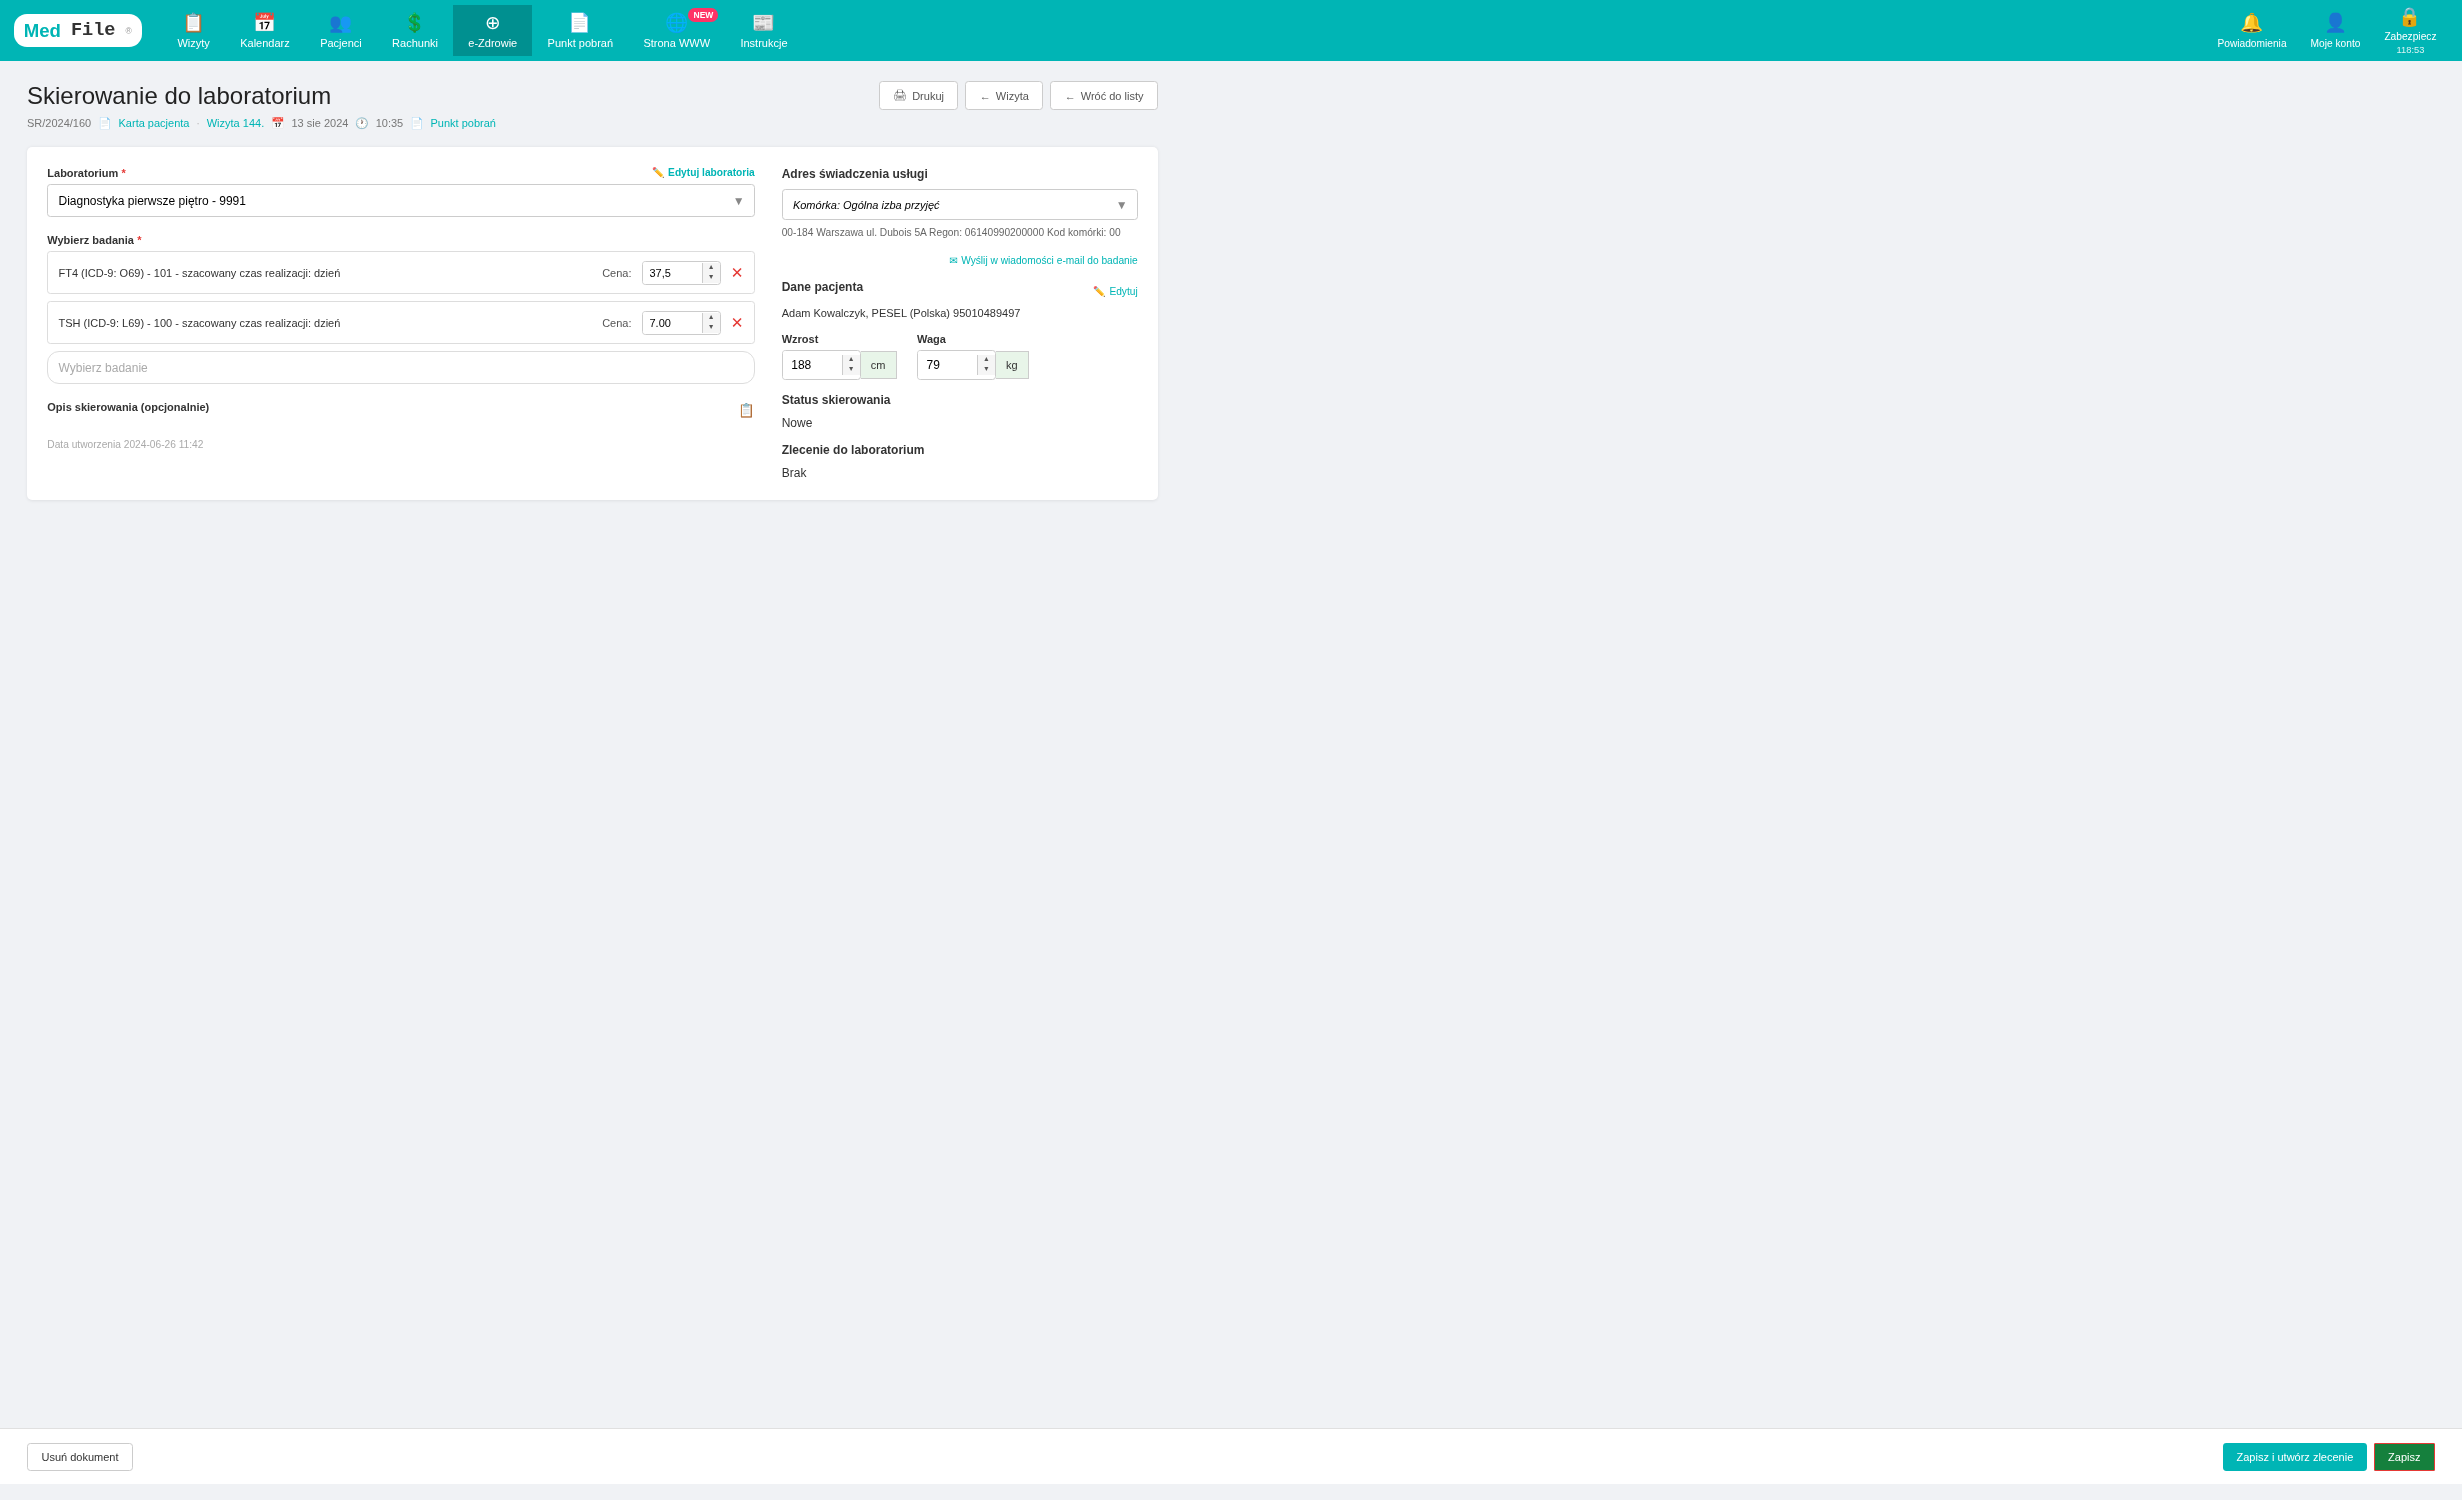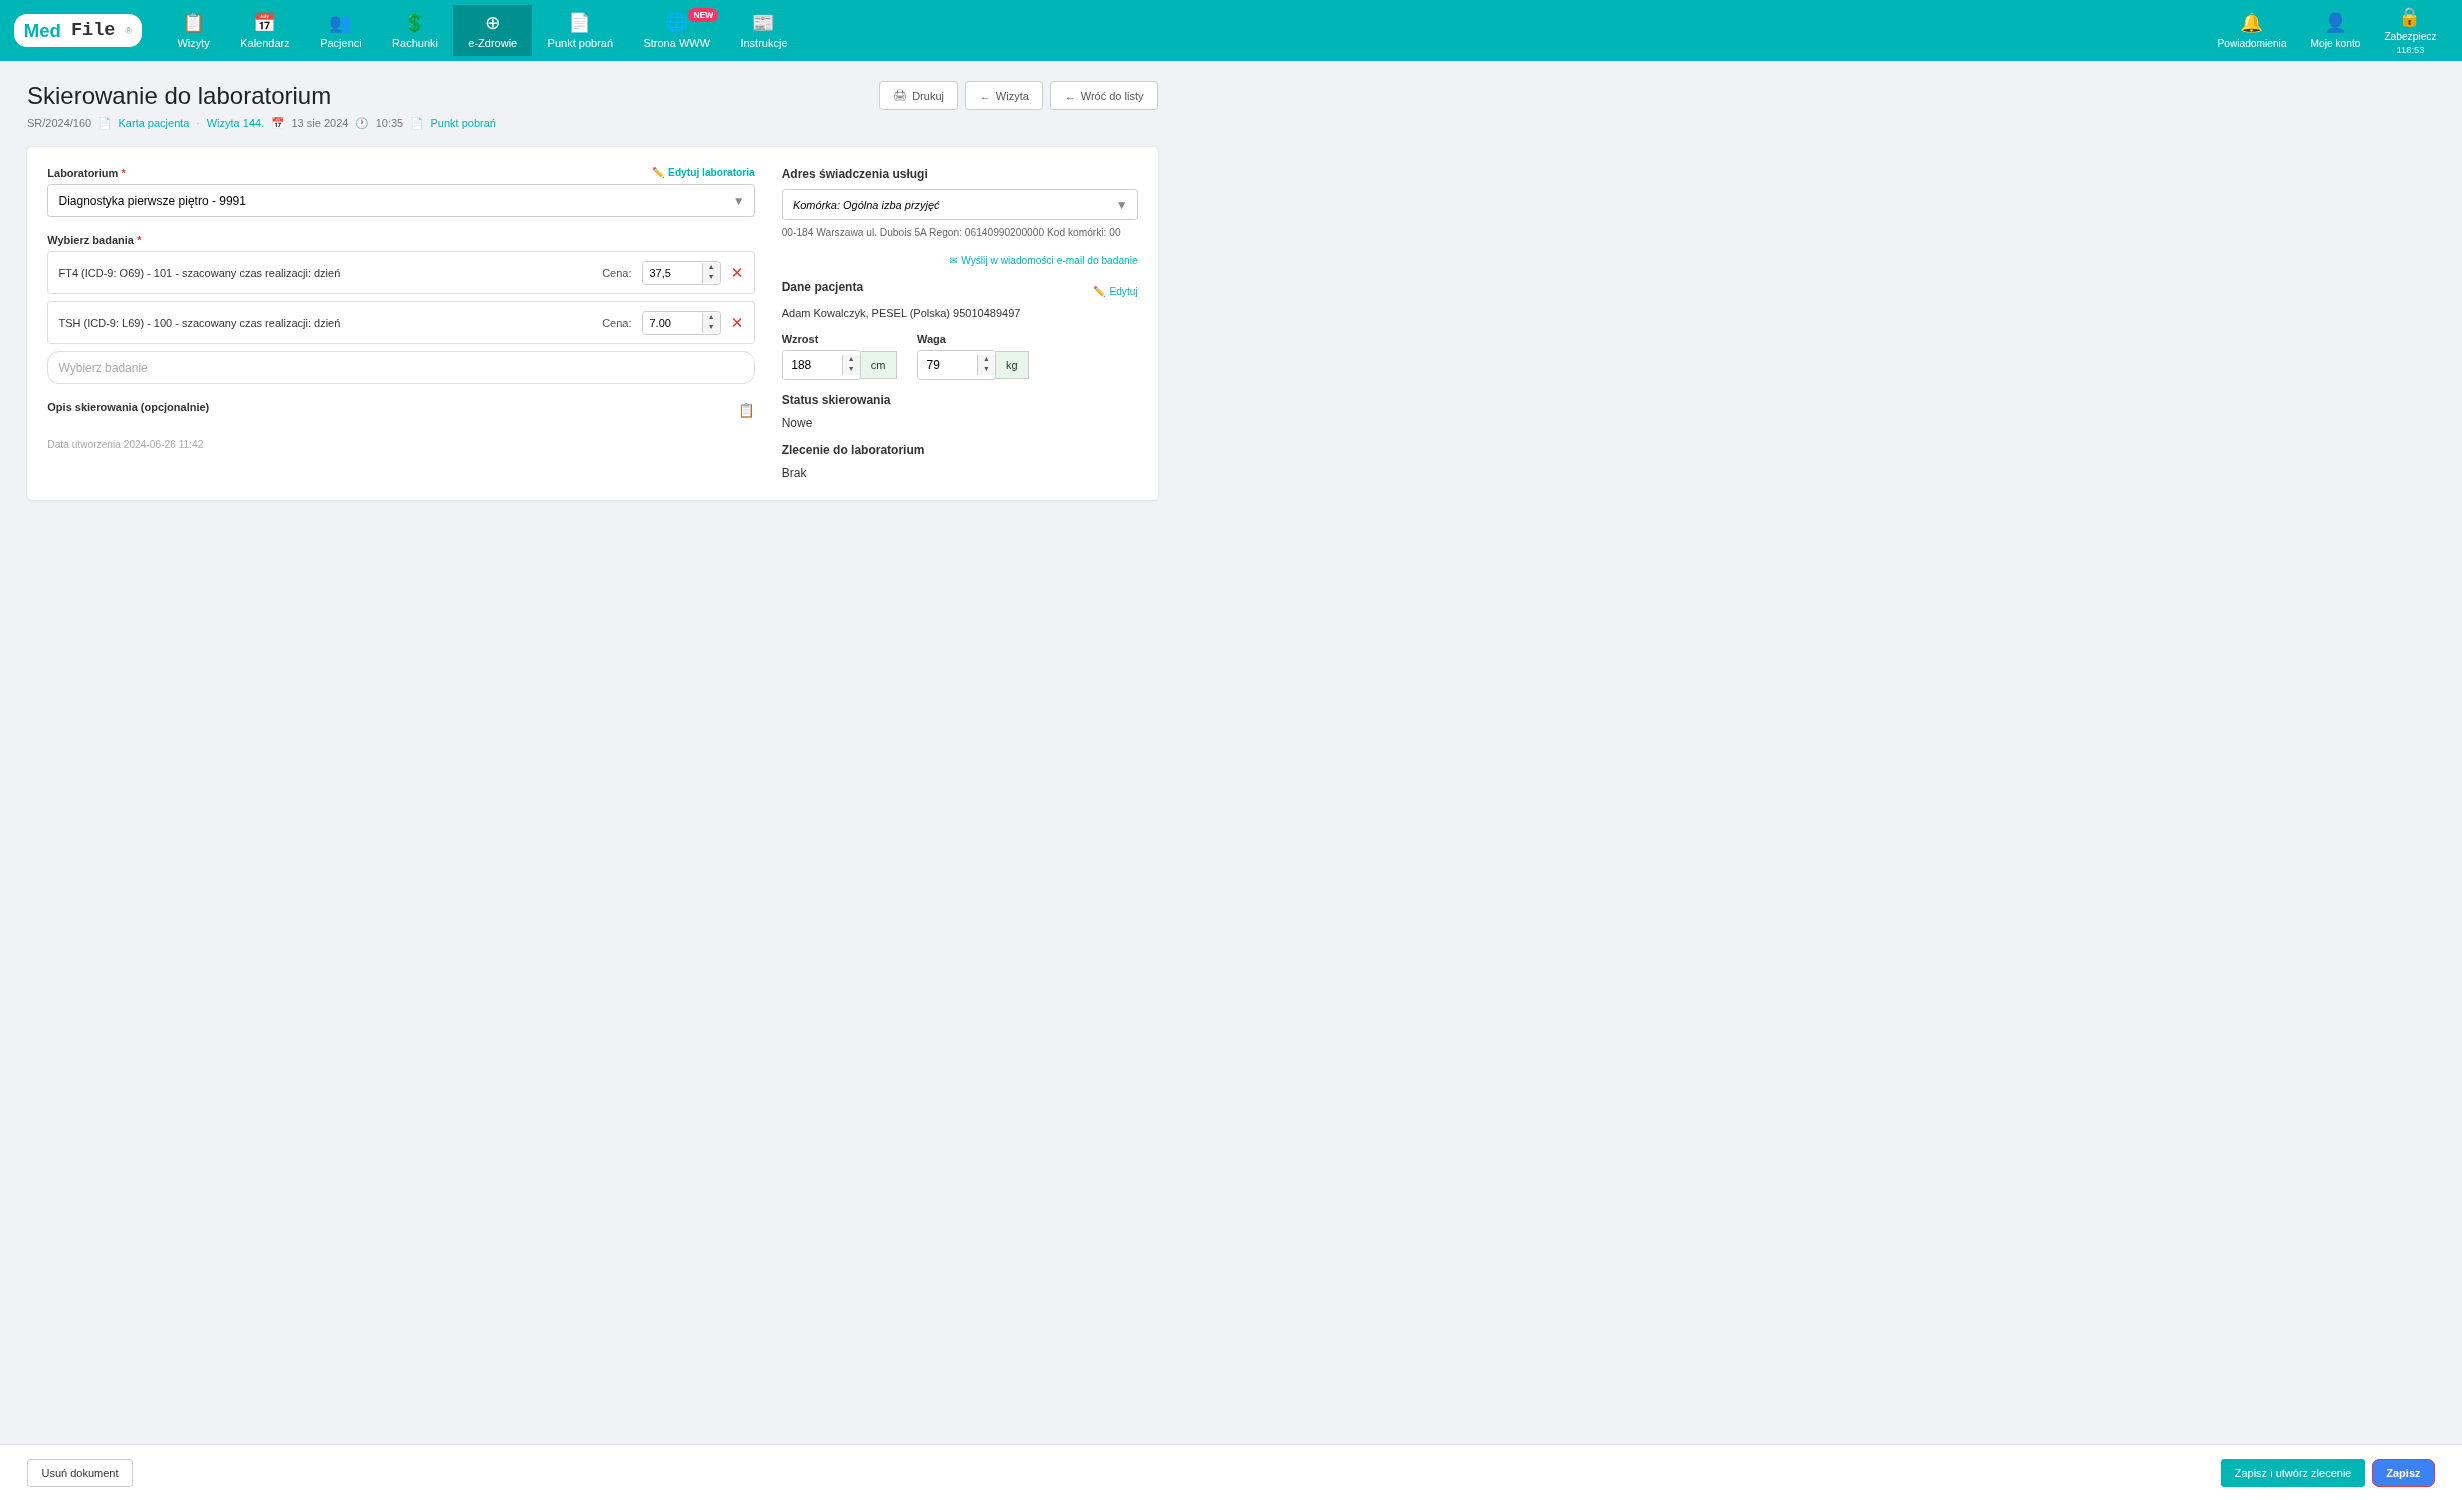--- a/index.html
+++ b/index.html
@@ -104,25 +104,24 @@
       display: flex;
       align-items: center;
       gap: 5.1px;
     }
     .btn-primary {
       background: #00b5b5;
       color: white;
       border: none;
     }
     .btn-save {
-      background: #3b82f6;
+      background: #15803d;
       color: white;
       border: 1.7px solid #e53935;
-      border-radius: 7px;
-      font-weight: bold;
+      border-radius: 1px;
     }
 
     
     .breadcrumb {
       display: flex;
       align-items: center;
       gap: 6.8px;
       color: #777;
       font-size: 11px;
       margin-bottom: 17px;
@@ -350,21 +349,21 @@
 
     
     .page-footer {
       display: flex;
       align-items: center;
       justify-content: space-between;
       padding: 13.5px 27px;
       background: white;
       border-top: 0.8px solid #e0e0e0;
       position: fixed;
-      bottom: 0;
+      bottom: 16px;
       left: 0;
       right: 0;
     }
     .btn-danger {
       background: white;
       color: #333;
       border: 0.8px solid #ccc;
     }
     .footer-right { display: flex; gap: 6.8px; }
   </style>

